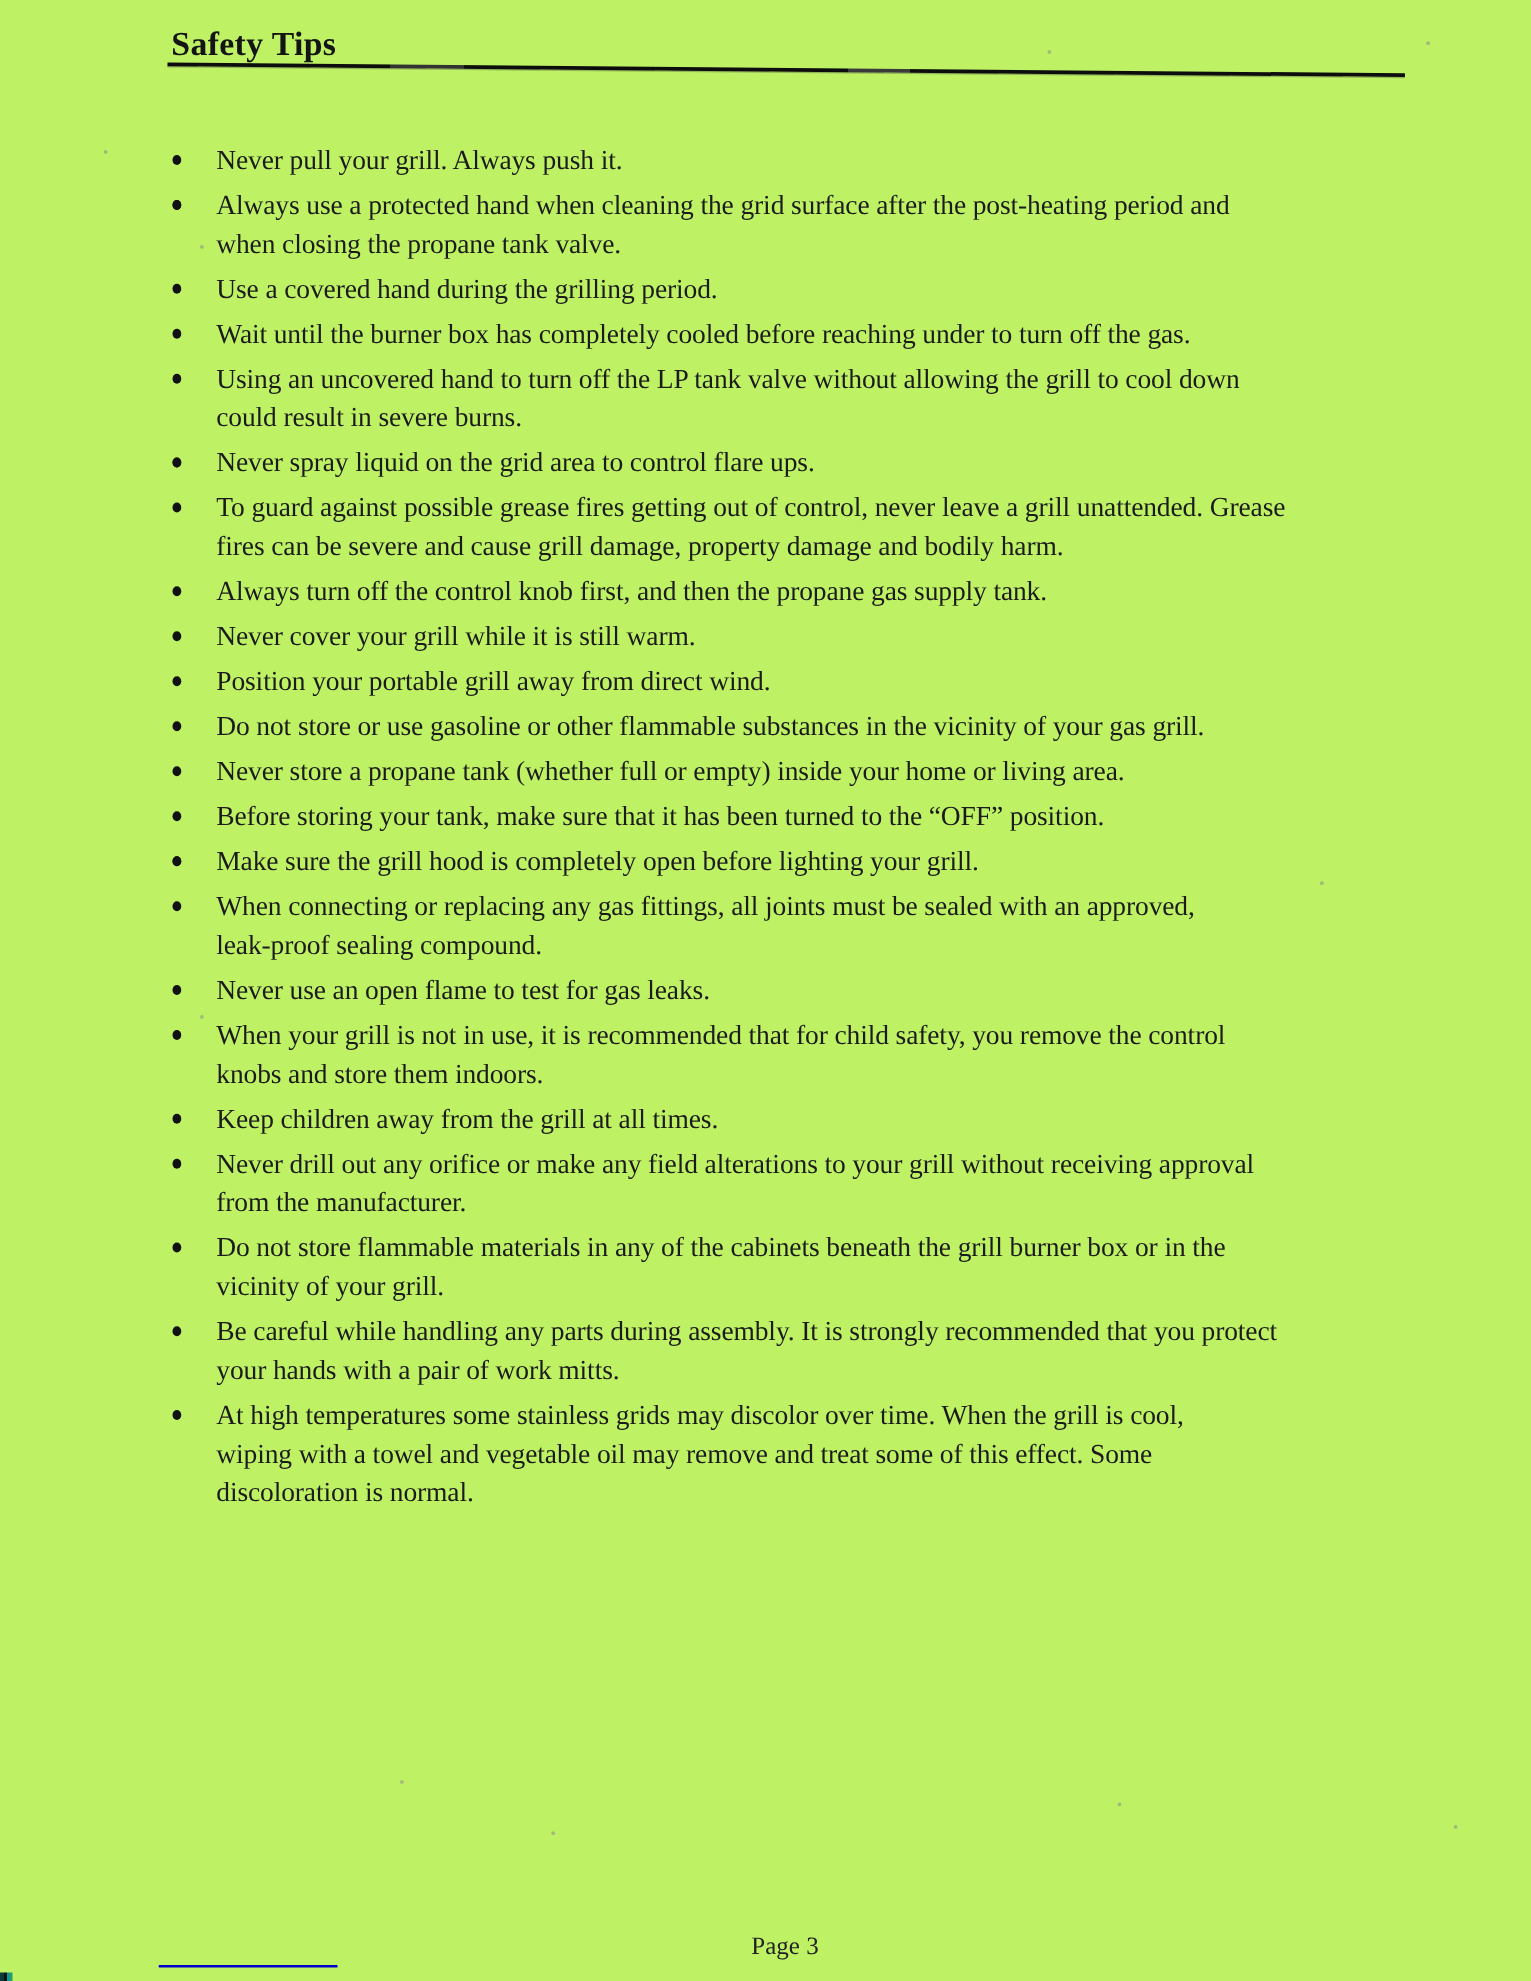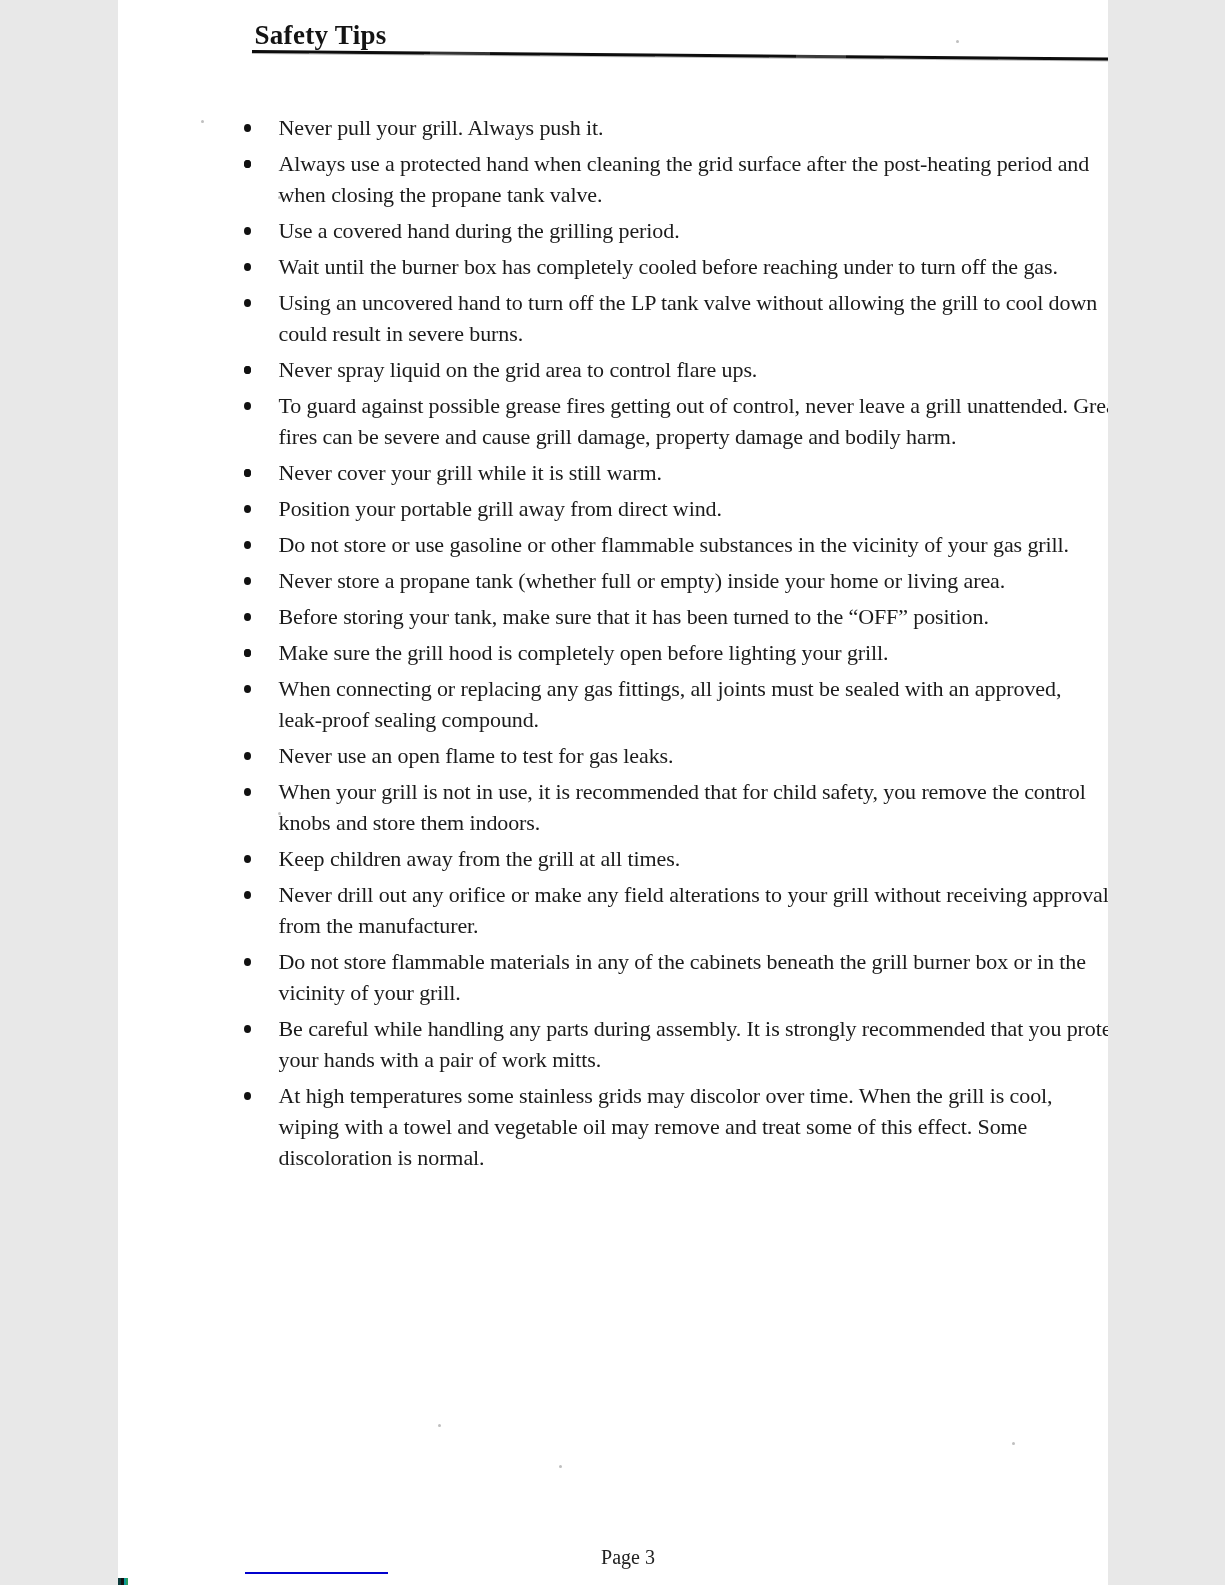--- a/index.html
+++ b/index.html
@@ -1,20 +1,20 @@
 <!DOCTYPE html>
 <html><head>
 <meta charset="utf-8">
 <style>
   html, body { margin: 0; padding: 0; background: #e8e8e8; }
   .page {
     position: relative;
-    width: 990px;
+    width: 1225px;
     height: 1585px;
-    background: #ffffff;
+    background: #bef264;
     font-family: "Liberation Serif", serif;
     color: #1b1b1b;
     overflow: hidden;
     margin: 0 auto;
   }
   .page-title {
     position: absolute;
     left: 137px;
     top: 20px;
     margin: 0;
@@ -29,21 +29,21 @@
     top: 50px;
     width: 990px;
     height: 3px;
     background: linear-gradient(90deg, #0d0d0d 0 18%, #333 18% 24%, #0d0d0d 24% 55%, #3a3a3a 55% 60%, #0d0d0d 60% 100%);
     transform: rotate(0.5deg);
     transform-origin: left top;
     box-shadow: 0 1px 0 rgba(70,70,70,0.35);
   }
   ul.tips {
     position: absolute;
-    left: 124px;
+    left: 136px;
     top: 112px;
     width: 1010px;
     margin: 0;
     padding: 0;
     list-style: none;
   }
   ul.tips li {
     position: relative;
     padding-left: 37px;
     font-size: 22px;
@@ -110,21 +110,21 @@
     <li><span class="dot"></span><span class="tip-text">Always use a protected hand when cleaning the grid surface after the post-heating period and
 when closing the propane tank valve.</span></li>
     <li><span class="dot"></span><span class="tip-text">Use a covered hand during the grilling period.</span></li>
     <li><span class="dot"></span><span class="tip-text">Wait until the burner box has completely cooled before reaching under to turn off the gas.</span></li>
     <li><span class="dot"></span><span class="tip-text">Using an uncovered hand to turn off the LP tank valve without allowing the grill to cool down
 could result in severe burns.</span></li>
     <li><span class="dot"></span></li>
     <li><span class="dot"></span><span class="tip-text">Never spray liquid on the grid area to control flare ups.</span></li>
     <li><span class="dot"></span><span class="tip-text">To guard against possible grease fires getting out of control, never leave a grill unattended. Grease
 fires can be severe and cause grill damage, property damage and bodily harm.</span></li>
-    <li><span class="dot"></span></li>
+    <li><span class="dot"></span><span class="tip-text">Always turn off the control knob first, and then the propane gas supply tank.</span></li>
     <li><span class="dot"></span><span class="tip-text">Never cover your grill while it is still warm.</span></li>
     <li><span class="dot"></span><span class="tip-text">Position your portable grill away from direct wind.</span></li>
     <li><span class="dot"></span><span class="tip-text">Do not store or use gasoline or other flammable substances in the vicinity of your gas grill.</span></li>
     <li><span class="dot"></span><span class="tip-text">Never store a propane tank (whether full or empty) inside your home or living area.</span></li>
     <li><span class="dot"></span><span class="tip-text">Before storing your tank, make sure that it has been turned to the “OFF” position.</span></li>
     <li><span class="dot"></span></li>
     <li><span class="dot"></span><span class="tip-text">Make sure the grill hood is completely open before lighting your grill.</span></li>
     <li><span class="dot"></span><span class="tip-text">When connecting or replacing any gas fittings, all joints must be sealed with an approved,
 leak-proof sealing compound.</span></li>
     <li><span class="dot"></span><span class="tip-text">Never use an open flame to test for gas leaks.</span></li>

